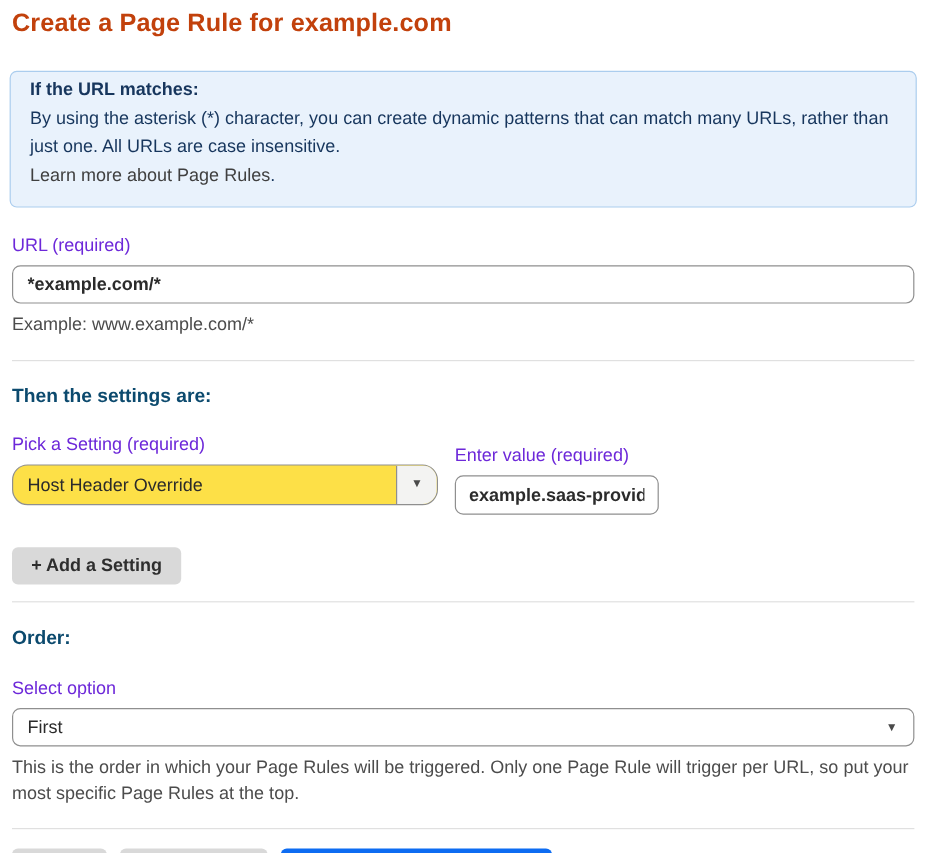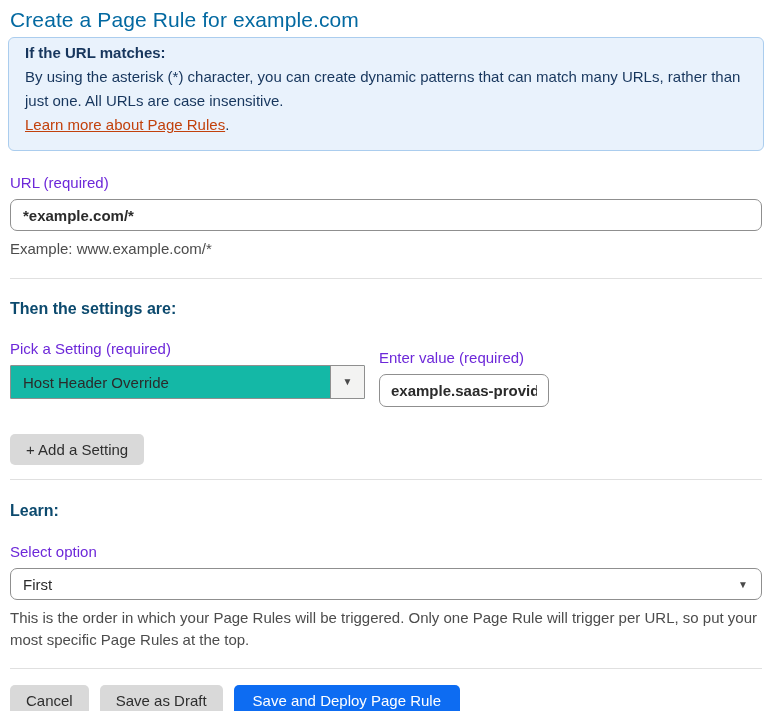--- a/index.html
+++ b/index.html
@@ -8,42 +8,41 @@
     width: 772px;
     height: 711px;
     font-family: "Liberation Sans", sans-serif;
     color: #2b2b2b;
     overflow: hidden;
   }
   .page { padding: 8px 10px 0 10px; }
 
   .page-title {
     font-size: 21px;
-    font-weight: 400;
-    color: #0369a1;
+    font-weight: 700;
+    color: #c2410c;
     letter-spacing: 0.1px;
-    margin-bottom: 5px;
+    margin-bottom: 27px;
   }
 
   
   .info-box {
     margin-left: -2px;
     margin-right: -2px;
     background: #e9f2fc;
     border: 1px solid #abcdee;
     border-radius: 6px;
     padding: 3px 16px 13px 16px;
     font-size: 15px;
     line-height: 24px;
     color: #17365d;
   }
   .info-box .info-heading { font-weight: 700; }
   .info-box a.info-link {
-    color: #c2410c;
-    text-decoration: underline;
+    color: #404040;
     cursor: pointer;
   }
   .info-box .info-link-suffix { color: #17365d; }
 
   .field-label {
     font-size: 15px;
     color: #6d28d9;
     margin-bottom: 8px;
   }
 
@@ -84,22 +83,22 @@
   
   .settings-row { display: flex; align-items: flex-start; }
   .setting-col { width: 355px; }
   .value-col { margin-left: 14px; margin-top: 9px; }
 
   .dropdown {
     display: flex;
     align-items: stretch;
     height: 34px;
     border: 1px solid #8f8f8f;
-    border-radius: 1px;
-    background: #14b8a6;
+    border-radius: 13px;
+    background: #fde047;
     overflow: hidden;
     cursor: pointer;
   }
   .dropdown .dropdown-value {
     flex: 1;
     display: flex;
     align-items: center;
     padding: 0 12px;
     font-size: 15px;
     color: #2b2b2b;
@@ -156,21 +155,21 @@
   .select-flat .caret { position: absolute; right: 13px; top: 11px; }
 
   .footer-row { display: flex; align-items: center; gap: 11px; }
 
   
   .mt-url-label   { margin-top: 23px; }
   .mt-url-input   { margin-top: 0px; }
   .mt-div1        { margin-top: 18px; }
   .mt-settings-h  { margin-top: 21px; }
   .mt-settings-row{ margin-top: 22px; }
-  .mt-add-btn     { margin-top: 27px; }
+  .mt-add-btn     { margin-top: 27px; font-weight: bold; }
   .mt-div2        { margin-top: 14px; }
   .mt-order-h     { margin-top: 22px; }
   .mt-order-label { margin-top: 23px; }
   .mt-div3        { margin-top: 17px; }
   .mt-footer      { margin-top: 16px; }
 </style>
 </head>
 <body>
 
 <div class="page">
@@ -204,21 +203,21 @@
     <div class="value-col">
       <div class="field-label">Enter value (required)</div>
       <input class="text-input value-input" type="text" value="example.saas-provider.com" style="">
     </div>
   </div>
 
   <button class="btn btn-gray mt-add-btn">+ Add a Setting</button>
 
   <hr class="divider mt-div2">
 
-  <div class="section-heading mt-order-h">Learn:</div>
+  <div class="section-heading mt-order-h">Order:</div>
 
   <div class="field-label mt-order-label">Select option</div>
   <div class="select-flat">
     <span>First</span>
     <i class="caret">▼</i>
   </div>
   <div class="helper-text">This is the order in which your Page Rules will be triggered. Only one Page Rule will trigger per URL, so put your most specific Page Rules at the top.</div>
 
   <hr class="divider mt-div3">
 

